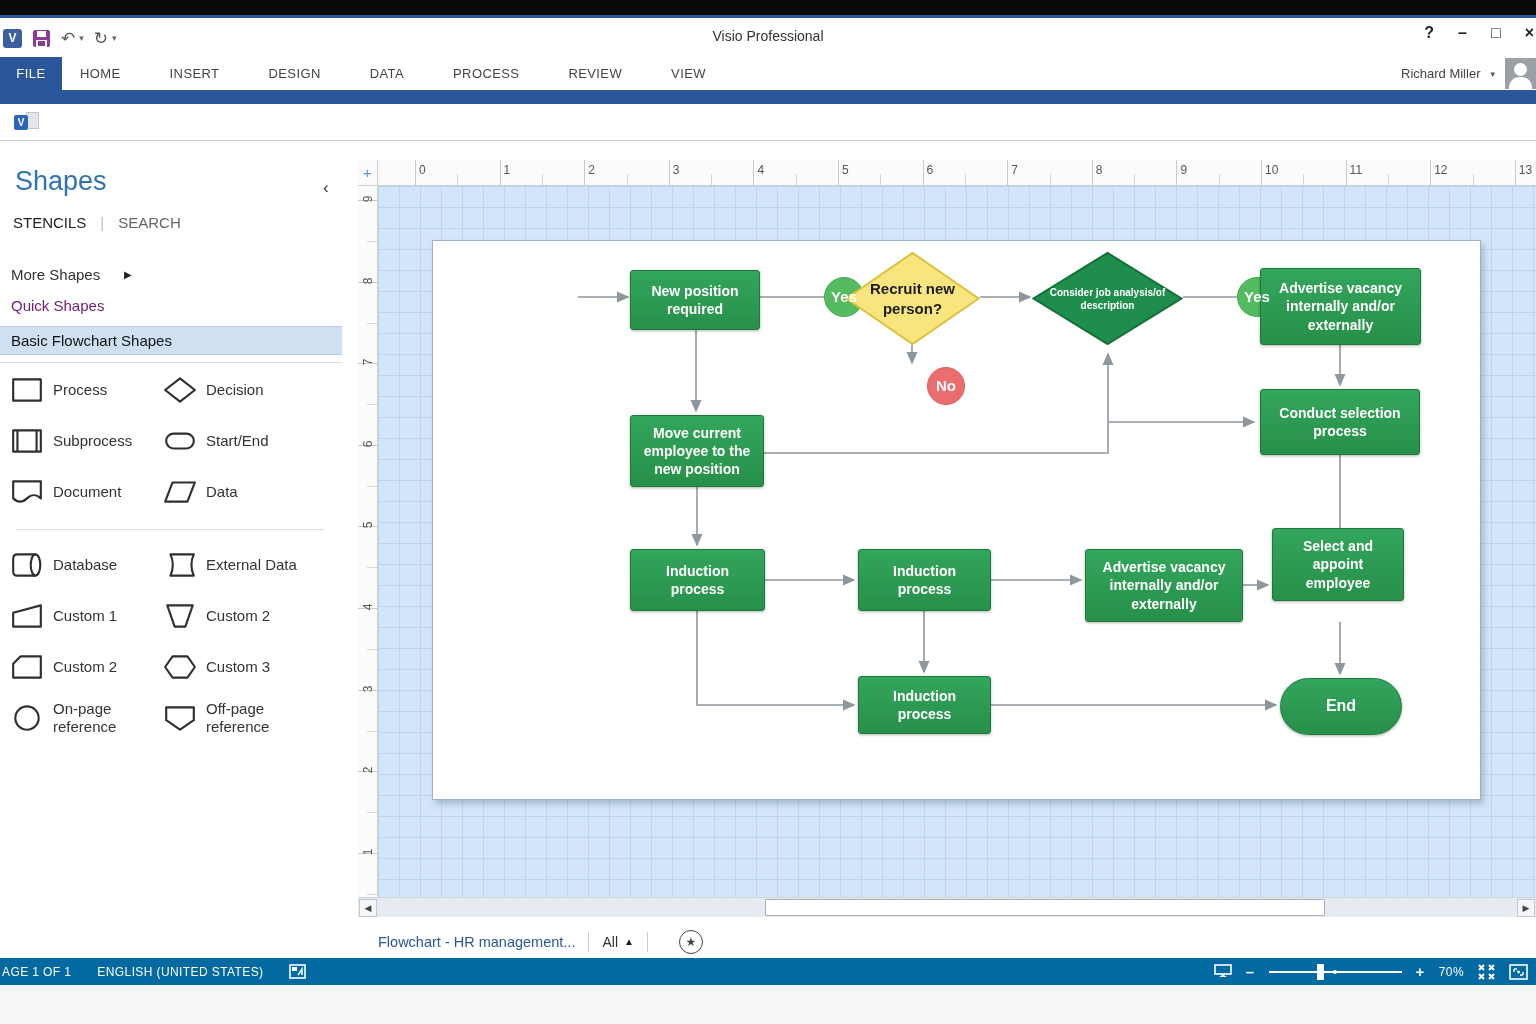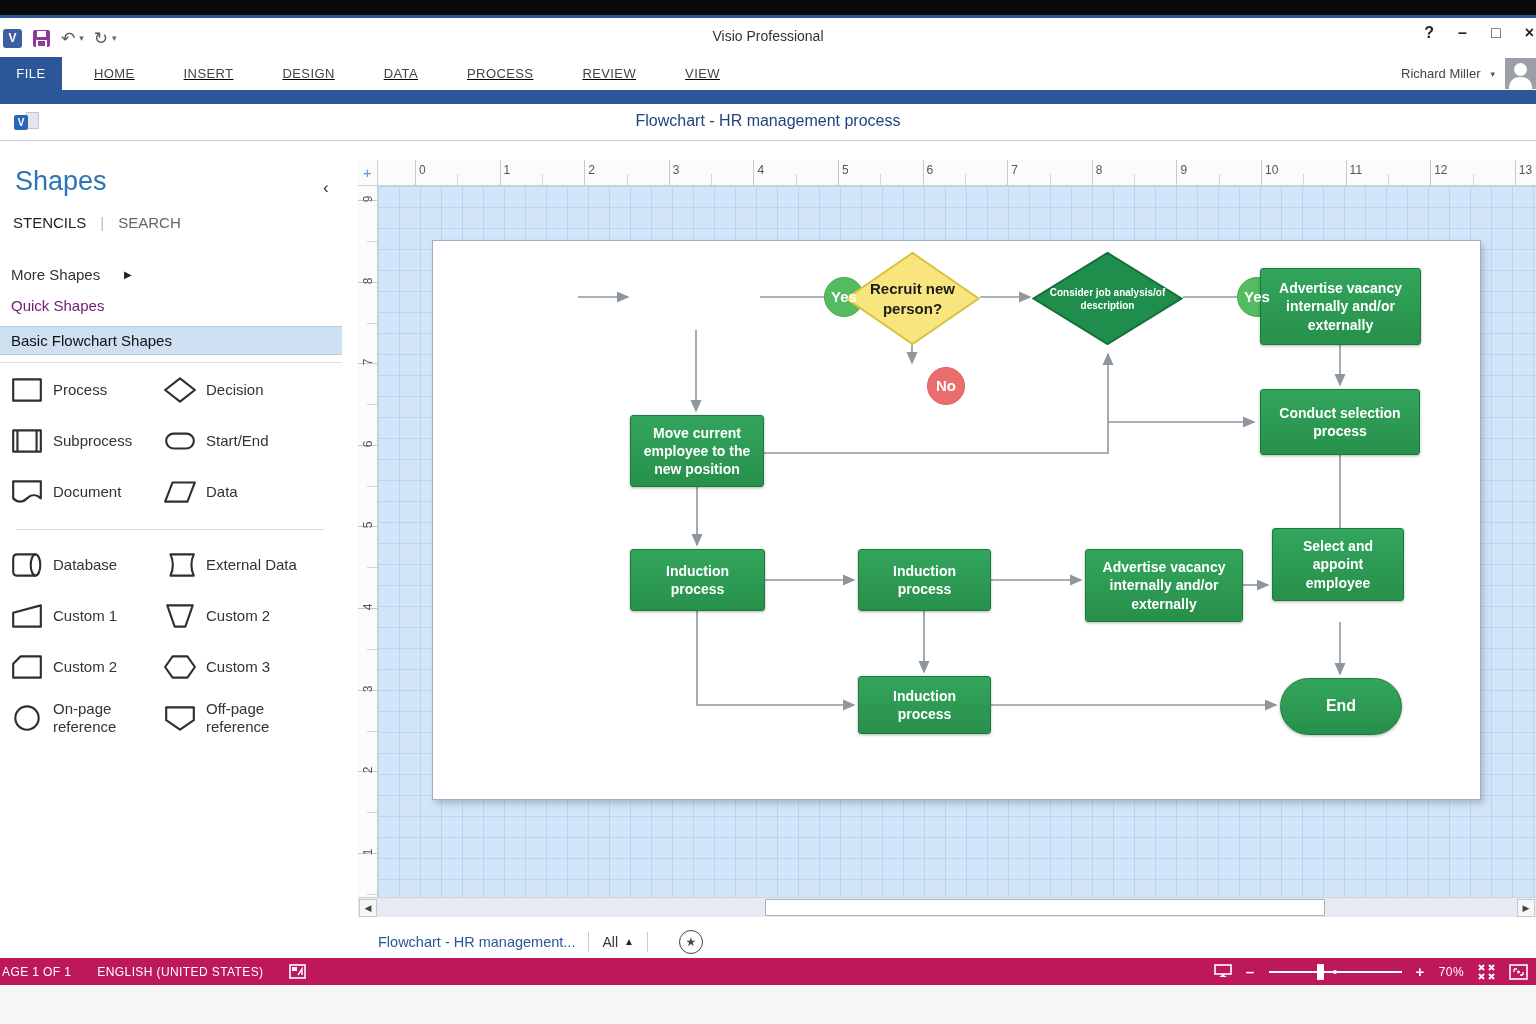--- a/index.html
+++ b/index.html
@@ -99,21 +99,21 @@
 
   
   .pagetabs { position:absolute; left:0; top:925px; width:1536px; height:33px; background:#fff; display:flex; align-items:center; }
   .pagetab-name { margin-left:378px; font-size:14.5px; color:#2b579a; }
   .ptsep { width:1px; height:20px; background:#ccc; margin:0 13px; }
   .pages-all { font-size:14px; color:#333; display:flex; gap:6px; align-items:center; }
   .pages-all .up { font-size:10px; color:#222; }
   .star-circle { width:24px; height:24px; border:1.5px solid #444; border-radius:50%; color:#444; font-size:12px; display:flex; align-items:center; justify-content:center; margin-left:18px; }
 
   
-  .statusbar { position:absolute; left:0; top:958px; width:1536px; height:27px; background:#be185d; color:#fff; display:flex; align-items:center; font-size:12px; letter-spacing:.4px; }
+  .statusbar { position:absolute; left:0; top:958px; width:1536px; height:27px; background:#0369a1; color:#fff; display:flex; align-items:center; font-size:12px; letter-spacing:.4px; }
   .sb-left { display:flex; align-items:center; gap:26px; padding-left:2px; }
   .sb-right { position:absolute; right:8px; display:flex; align-items:center; gap:14px; }
   .sb-icon svg { display:block; }
   .zoom-track { position:relative; width:133px; height:16px; }
   .zoom-track .line { position:absolute; left:0; right:0; top:7px; height:2px; background:#fff; }
   .zoom-track .thumb { position:absolute; left:48px; top:0; width:7px; height:16px; background:#fff; border-radius:1px; }
   .zoom-track .dot { position:absolute; left:64px; top:6px; width:4px; height:4px; background:#fff; border-radius:50%; }
   .zoom-sign { font-size:15px; font-weight:bold; }
   .bottom-gap { position:absolute; left:0; top:985px; width:1536px; height:39px; background:#f7f7f7; }
 </style>
@@ -145,21 +145,21 @@
     <div class="win-controls">
       <span>?</span>
       <span>–</span>
       <span>□</span>
       <span>×</span>
     </div>
   </div>
 
   <div class="tabrow">
     <div class="file-tab">FILE</div>
-    <div id="ribbon-tabs" style="display:flex; margin-left:26px; gap:37px;text-decoration:underline;">
+    <div id="ribbon-tabs" style="display:flex; margin-left:12px; gap:37px;">
         <div class="rtab">HOME</div>
         <div class="rtab">INSERT</div>
         <div class="rtab">DESIGN</div>
         <div class="rtab">DATA</div>
         <div class="rtab">PROCESS</div>
         <div class="rtab">REVIEW</div>
         <div class="rtab">VIEW</div>
       </div>
     <div class="user-area">
       <span class="user-name">Richard Miller</span>
@@ -168,21 +168,20 @@
     </div>
   </div>
 
   <div class="blue-band"></div>
 
   <div class="docbar">
     <span class="doc-icon">
       <span class="pg2"></span>
       <span class="pg1">V</span>
     </span>
-    <div class="doc-title">Flowchart - HR management process</div>
   </div>
 
   <div class="shapes-panel">
     <div class="shapes-title">Shapes</div>
     <div class="panel-collapse">‹</div>
     <div class="stencil-tabs">
       <span>STENCILS</span>
       <span class="sep">|</span>
       <span class="inactive">SEARCH</span>
     </div>
@@ -406,20 +405,23 @@
         <polyline points="387,394 476,394" marker-end="url(#arrowhead)"></polyline>
         <polyline points="613,394 703,394" marker-end="url(#arrowhead)"></polyline>
         <polyline points="865,399 890,399" marker-end="url(#arrowhead)"></polyline>
         <polyline points="962,269 962,359" marker-end="url(#arrowhead)"></polyline>
         <polyline points="319,425 319,519 476,519" marker-end="url(#arrowhead)"></polyline>
         <polyline points="546,425 546,486" marker-end="url(#arrowhead)"></polyline>
         <polyline points="613,519 898,519" marker-end="url(#arrowhead)"></polyline>
         <polyline points="962,436 962,488" marker-end="url(#arrowhead)"></polyline>
       </svg>
     <div id="node-layer">
+        <div class="node rect v-green" style="left: 252px; top: 84px; width: 130px; height: 60px;">
+          <span class="nlabel">New position required</span>
+        </div>
         <div class="node circle v-yes" style="left: 413px; top: 91px; width: 40px; height: 40px;">
           <span class="nlabel">Yes</span>
         </div>
         <div class="node diamond v-yellow" style="left: 467px; top: 66px; width: 135px; height: 93px;">
           <svg class="dsvg" viewBox="0 0 100 100" preserveAspectRatio="none">
             <polygon points="50,1 99,50 50,99 1,50"></polygon>
           </svg>
           <span class="nlabel">Recruit new person?</span>
         </div>
         <div class="node circle v-no" style="left: 516px; top: 181px; width: 38px; height: 38px;">

